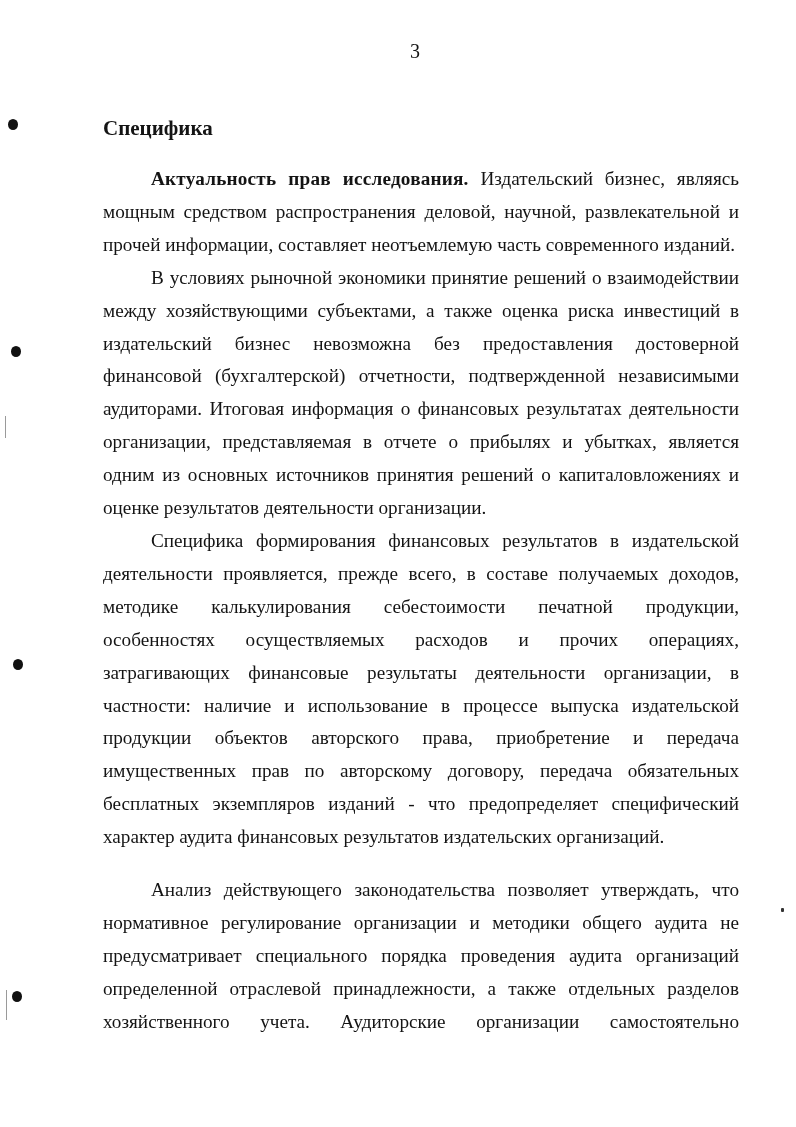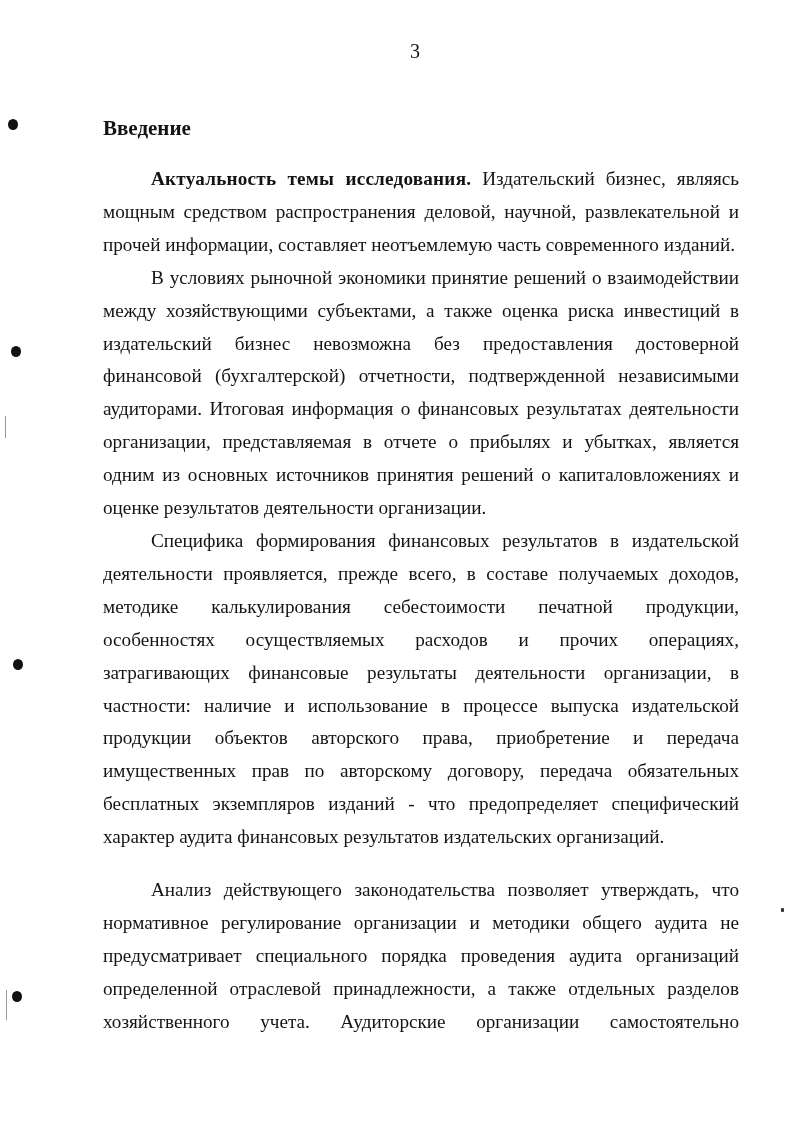--- a/index.html
+++ b/index.html
@@ -78,20 +78,20 @@
 <div class="hole" style="top:119px; left:8px;"></div>
 <div class="hole" style="top:346px; left:11px;"></div>
 <div class="hole" style="top:659px; left:13px;"></div>
 <div class="hole" style="top:991px; left:12px;"></div>
 <div class="edge-mark" style="top:416px; left:5px; height:22px;"></div>
 <div class="edge-mark" style="top:990px; left:6px; height:30px;"></div>
 <div class="speck" style="top:908px; left:781px;"></div>
 
 <div class="page-number">3</div>
 
-<h2 class="heading">Введение</h2>
+<h2 class="heading">Специфика</h2>
 
 <div class="body-text">
-  <p><span class="lead">Актуальность темы исследования.</span><span> Издательский бизнес, являясь мощным средством распространения деловой, научной, развлекательной и прочей информации, составляет неотъемлемую часть современного изданий.</span></p>
+  <p><span class="lead">Актуальность прав исследования.</span><span> Издательский бизнес, являясь мощным средством распространения деловой, научной, развлекательной и прочей информации, составляет неотъемлемую часть современного изданий.</span></p>
   <p>В условиях рыночной экономики принятие решений о взаимодействии между хозяйствующими субъектами, а также оценка риска инвестиций в издательский бизнес невозможна без предоставления достоверной финансовой (бухгалтерской) отчетности, подтвержденной независимыми аудиторами. Итоговая информация о финансовых результатах деятельности организации, представляемая в отчете о прибылях и убытках, является одним из основных источников принятия решений о капиталовложениях и оценке результатов деятельности организации.</p>
   <p>Специфика формирования финансовых результатов в издательской деятельности проявляется, прежде всего, в составе получаемых доходов, методике калькулирования себестоимости печатной продукции, особенностях осуществляемых расходов и прочих операциях, затрагивающих финансовые результаты деятельности организации, в частности: наличие и использование в процессе выпуска издательской продукции объектов авторского права, приобретение и передача имущественных прав по авторскому договору, передача обязательных бесплатных экземпляров изданий - что предопределяет специфический характер аудита финансовых результатов издательских организаций.</p>
   <p class="last-partial">Анализ действующего законодательства позволяет утверждать, что нормативное регулирование организации и методики общего аудита не предусматривает специального порядка проведения аудита организаций определенной отраслевой принадлежности, а также отдельных разделов хозяйственного учета. Аудиторские организации самостоятельно</p>
 </div>
 
 </body></html>

